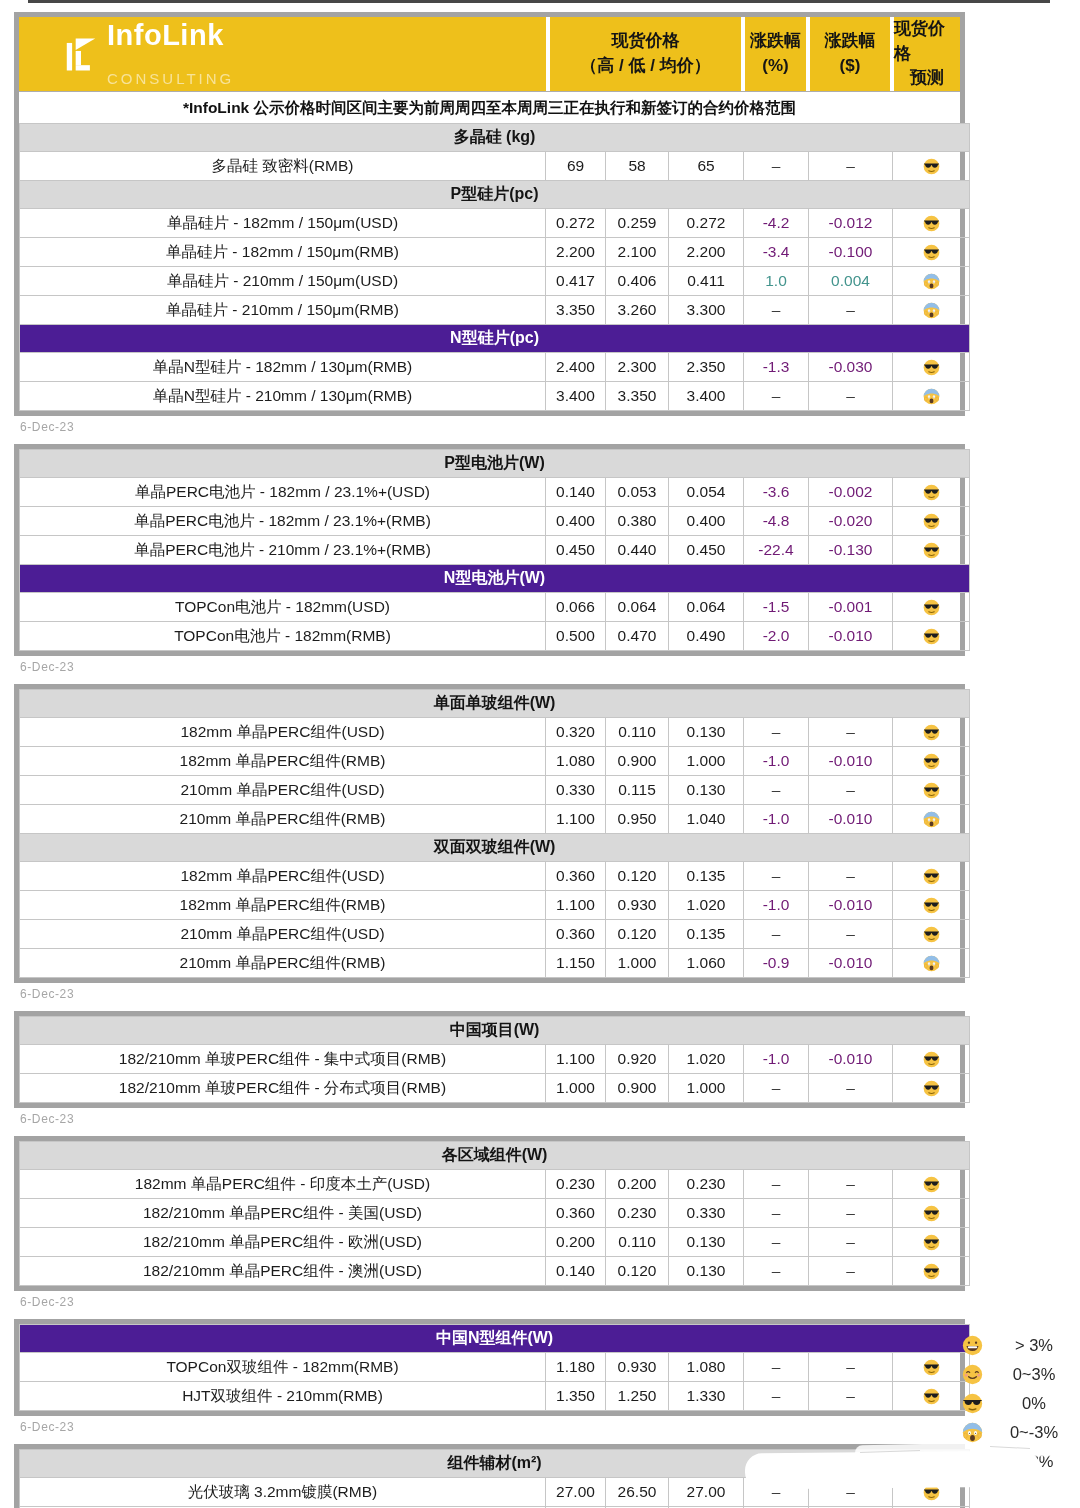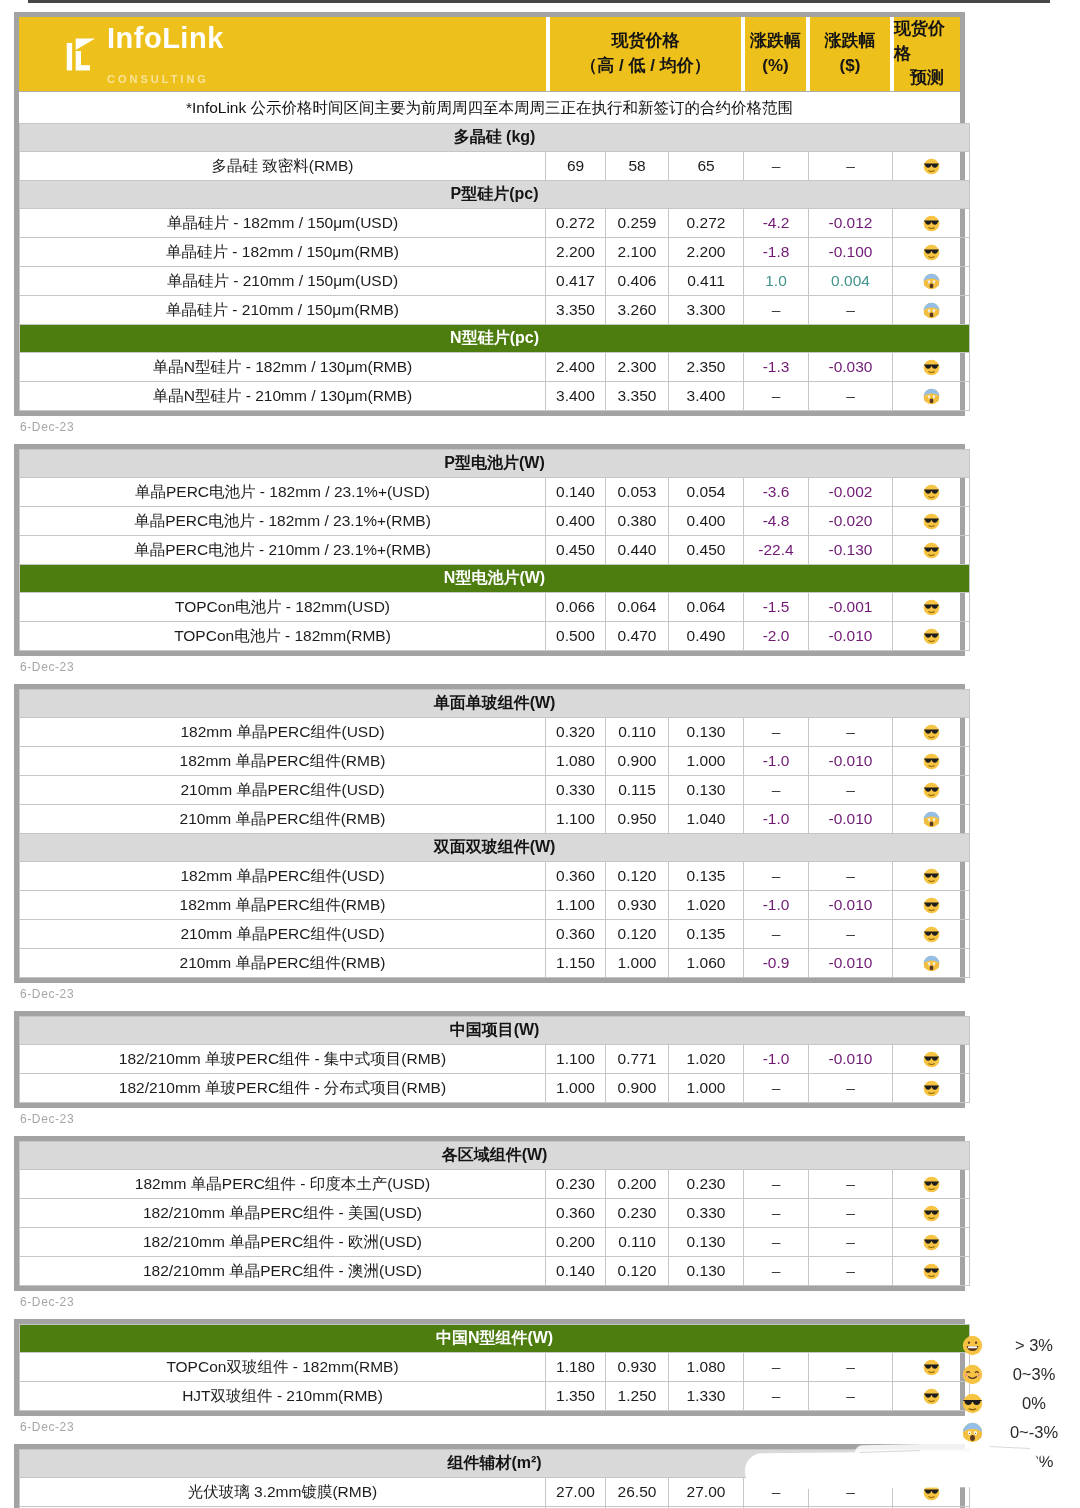--- a/index.html
+++ b/index.html
@@ -16,31 +16,31 @@
   .seg-logo{width:527px;display:flex;align-items:center;padding-left:46px;box-sizing:border-box;}
   .seg-col{display:flex;flex-direction:column;justify-content:center;align-items:center;
            font-weight:bold;font-size:17px;line-height:1.45;color:#151515;margin-left:4px;}
   .seg-price{width:191px;}
   .seg-pct{width:61px;}
   .seg-usd{width:80px;}
   .seg-fc{flex:1;}
   .logo-mark{display:inline-block;line-height:0;}
   .logo-text{display:flex;flex-direction:column;margin-left:10px;}
   .logo-name{color:#fff;font-weight:bold;font-size:29px;letter-spacing:.5px;line-height:1;}
-  .logo-sub{color:rgba(255,255,255,.55);font-size:11px;letter-spacing:3px;margin-top:20px;font-weight:bold;}
+  .logo-sub{color:rgba(255,255,255,.55);font-size:15px;letter-spacing:3px;margin-top:20px;font-weight:normal;}
 
   .note{border-top:1px solid #adadad;height:31px;line-height:31px;text-align:center;
-        font-weight:normal;font-size:15.5px;color:#111;}
+        font-weight:bold;font-size:15.5px;color:#111;}
 
   table.price-table{border-collapse:collapse;width:100%;table-layout:fixed;}
   table.price-table td{border:1px solid #c6c6c6;height:28px;font-size:15.5px;text-align:center;
         padding:0;overflow:hidden;white-space:nowrap;}
   td.name{text-align:left;padding-left:8px;border-radius:6px;}
   tr.sec td{background:#d9d9d9;font-weight:bold;font-size:16px;height:27px;color:#141414;}
-  tr.sec.dark td{background:#4d7c0f;color:#ffffff;}
+  tr.sec.dark td{background:#4c1d95;color:#ffffff;}
   td.neg{color:#701a75;}
   td.pos{color:#43948D;}
   td.dash{color:#3c3c3c;}
   td.emo svg{vertical-align:middle;}
 
   
   .legend{position:absolute;left:950px;top:1331px;width:130px;z-index:2;}
   .legend-row{display:flex;align-items:center;height:29px;}
   .legend-icon{width:26px;margin-left:12px;line-height:0;}
   .legend-label{flex:1;text-align:center;font-size:16.5px;color:#2a2a2a;white-space:nowrap;}
@@ -132,21 +132,21 @@
                   <circle cx="10" cy="10" r="9.2" fill="#F6C343"></circle>
                   <path d="M1.3 6.6h17.4v1.1h-1.1c-.1 2.3-1.6 3.8-3.7 3.8-1.9 0-3.1-1.2-3.4-2.9h-1c-.3 1.7-1.5 2.9-3.4 2.9-2.1 0-3.6-1.5-3.7-3.8H1.3z" fill="#1d1d1d"></path>
                   <path d="M6.8 15.1c2.1 1.1 4.3 1.1 6.4 0" stroke="#8a6508" stroke-width="1.3" fill="none" stroke-linecap="round"></path>
                 </svg></td>
             </tr>
             <tr class="row">
               <td class="name">单晶硅片 - 182mm / 150μm(RMB)</td>
               <td class="num">2.200</td>
               <td class="num">2.100</td>
               <td class="num">2.200</td>
-              <td class="num neg">-1.8</td>
+              <td class="num neg">-3.4</td>
               <td class="num neg">-0.100</td>
               <td class="emo"><svg width="17" height="17" viewBox="0 0 20 20">
                   <circle cx="10" cy="10" r="9.2" fill="#F6C343"></circle>
                   <path d="M1.3 6.6h17.4v1.1h-1.1c-.1 2.3-1.6 3.8-3.7 3.8-1.9 0-3.1-1.2-3.4-2.9h-1c-.3 1.7-1.5 2.9-3.4 2.9-2.1 0-3.6-1.5-3.7-3.8H1.3z" fill="#1d1d1d"></path>
                   <path d="M6.8 15.1c2.1 1.1 4.3 1.1 6.4 0" stroke="#8a6508" stroke-width="1.3" fill="none" stroke-linecap="round"></path>
                 </svg></td>
             </tr>
             <tr class="row">
               <td class="name">单晶硅片 - 210mm / 150μm(USD)</td>
               <td class="num">0.417</td>
@@ -460,21 +460,21 @@
             <col style="width:84px">
             <col style="width:77px">
           </colgroup>
           <tbody>
             <tr class="sec">
               <td colspan="7">中国项目(W)</td>
             </tr>
             <tr class="row">
               <td class="name">182/210mm 单玻PERC组件 - 集中式项目(RMB)</td>
               <td class="num">1.100</td>
-              <td class="num">0.771</td>
+              <td class="num">0.920</td>
               <td class="num">1.020</td>
               <td class="num neg">-1.0</td>
               <td class="num neg">-0.010</td>
               <td class="emo"><svg width="17" height="17" viewBox="0 0 20 20">
                   <circle cx="10" cy="10" r="9.2" fill="#F6C343"></circle>
                   <path d="M1.3 6.6h17.4v1.1h-1.1c-.1 2.3-1.6 3.8-3.7 3.8-1.9 0-3.1-1.2-3.4-2.9h-1c-.3 1.7-1.5 2.9-3.4 2.9-2.1 0-3.6-1.5-3.7-3.8H1.3z" fill="#1d1d1d"></path>
                   <path d="M6.8 15.1c2.1 1.1 4.3 1.1 6.4 0" stroke="#8a6508" stroke-width="1.3" fill="none" stroke-linecap="round"></path>
                 </svg></td>
             </tr>
             <tr class="row">

